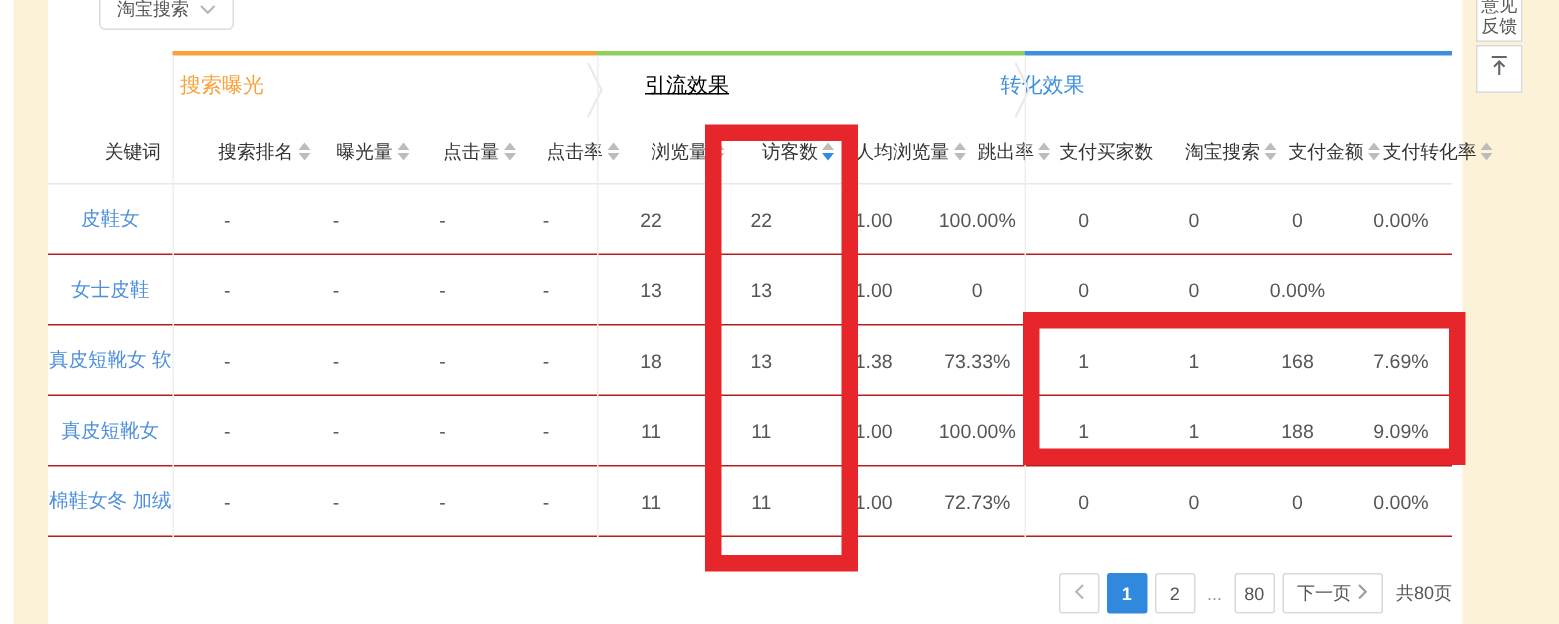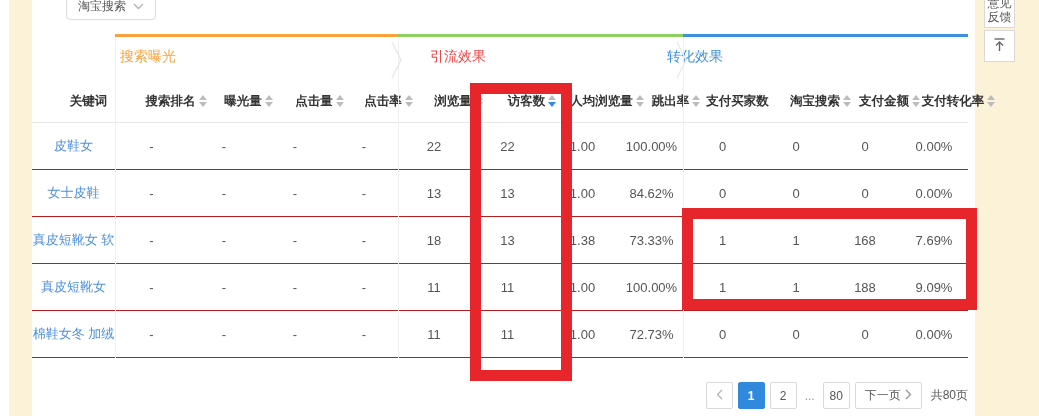--- a/index.html
+++ b/index.html
@@ -21,31 +21,31 @@
   .table { position:absolute; left:32px; top:34px; width:936px; background:#fff; }
   .topbar { position:relative; height:3px; }
   .topbar .seg { position:absolute; top:0; height:3px; }
   .seg.orange { left:83px;  width:283px; background:#f9a13b; }
   .seg.green  { left:366px; width:285px; background:#8ed05e; }
   .seg.blue   { left:651px; width:285px; background:#3e90de; }
 
   .groups { position:relative; height:43px; }
   .gl { position:absolute; top:11px; font-size:14px; }
   .gl.g0 { left:88px;  color:#f9a13b; }
-  .gl.g1 { left:398px; color:#ef4444; }
+  .gl.g1 { left:398px; color:#000000;text-decoration:underline; }
   .gl.g2 { left:635px; color:#3e90de; }
   .gsep { position:absolute; top:4px; }
 
   .vline { position:absolute; top:3px; width:1px; height:321px; background:#efefef; }
   .vl0 { left:83px; } .vl1 { left:366px; } .vl2 { left:651px; }
 
   .grid { display:grid; grid-template-columns:83px 73px 72px 70px 68px 72px 75px 75px 63px 79px 68px 70px 68px; }
   .headrow { height:43px; border-bottom:1px solid #e8e8e8; }
   .hcell { display:flex; align-items:center; justify-content:center;
-    font-size:12.5px; font-weight:bold; color:#333; white-space:nowrap;margin-left:30px; }
+    font-size:12.5px; font-weight:normal; color:#333; white-space:nowrap;margin-left:30px; }
   .hcell.sortable { cursor:pointer;padding-left:19px; }
   .sort { display:inline-flex; flex-direction:column; gap:2px; margin-left:3px; }
   .sort i { display:block; width:0; height:0; border-left:4px solid transparent; border-right:4px solid transparent; }
   .sort .up { border-bottom:5px solid #bcbcbc; }
   .sort .dn { border-top:5px solid #bcbcbc; }
   .sort.active .dn { border-top-color:#2e8ce6; }
 
   .row { height:47px; border-bottom:1px solid #b91c1c; }
   .cell { display:flex; align-items:center; justify-content:center;
     font-size:13px; color:#555; white-space:nowrap; }
@@ -223,21 +223,20 @@
 
     <div class="grid row">
       <div class="cell kw">女士皮鞋</div>
       <div class="cell">-</div>
       <div class="cell">-</div>
       <div class="cell">-</div>
       <div class="cell">-</div>
       <div class="cell">13</div>
       <div class="cell">13</div>
       <div class="cell">1.00</div>
-      <div class="cell">84.62%</div>
       <div class="cell">0</div>
       <div class="cell">0</div>
       <div class="cell">0</div>
       <div class="cell">0.00%</div>
     </div>
 
     <div class="grid row">
       <div class="cell kw">真皮短靴女 软</div>
       <div class="cell">-</div>
       <div class="cell">-</div>

